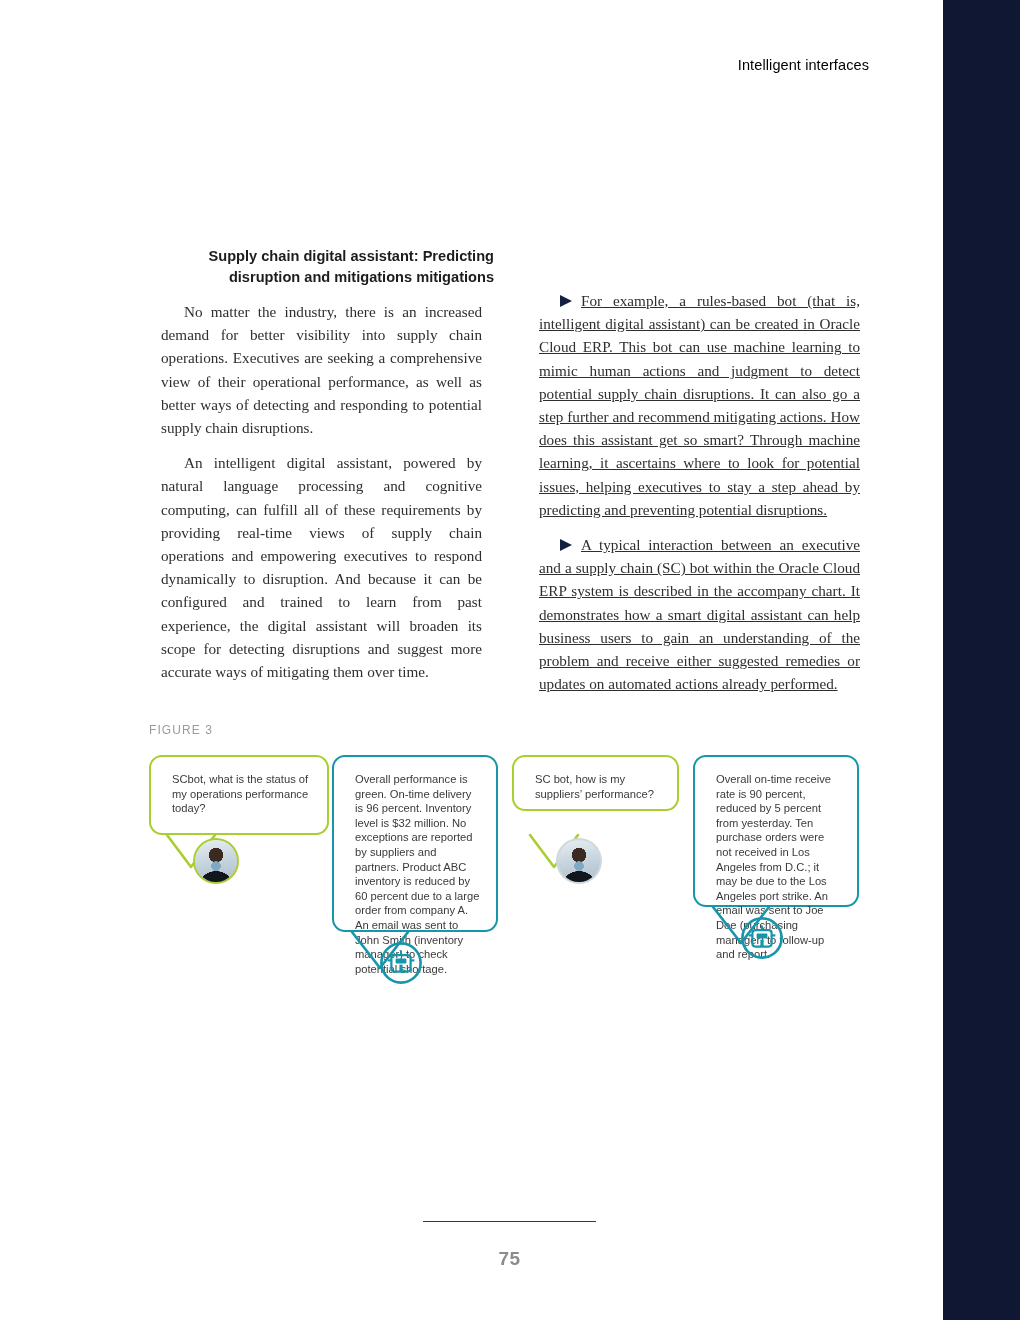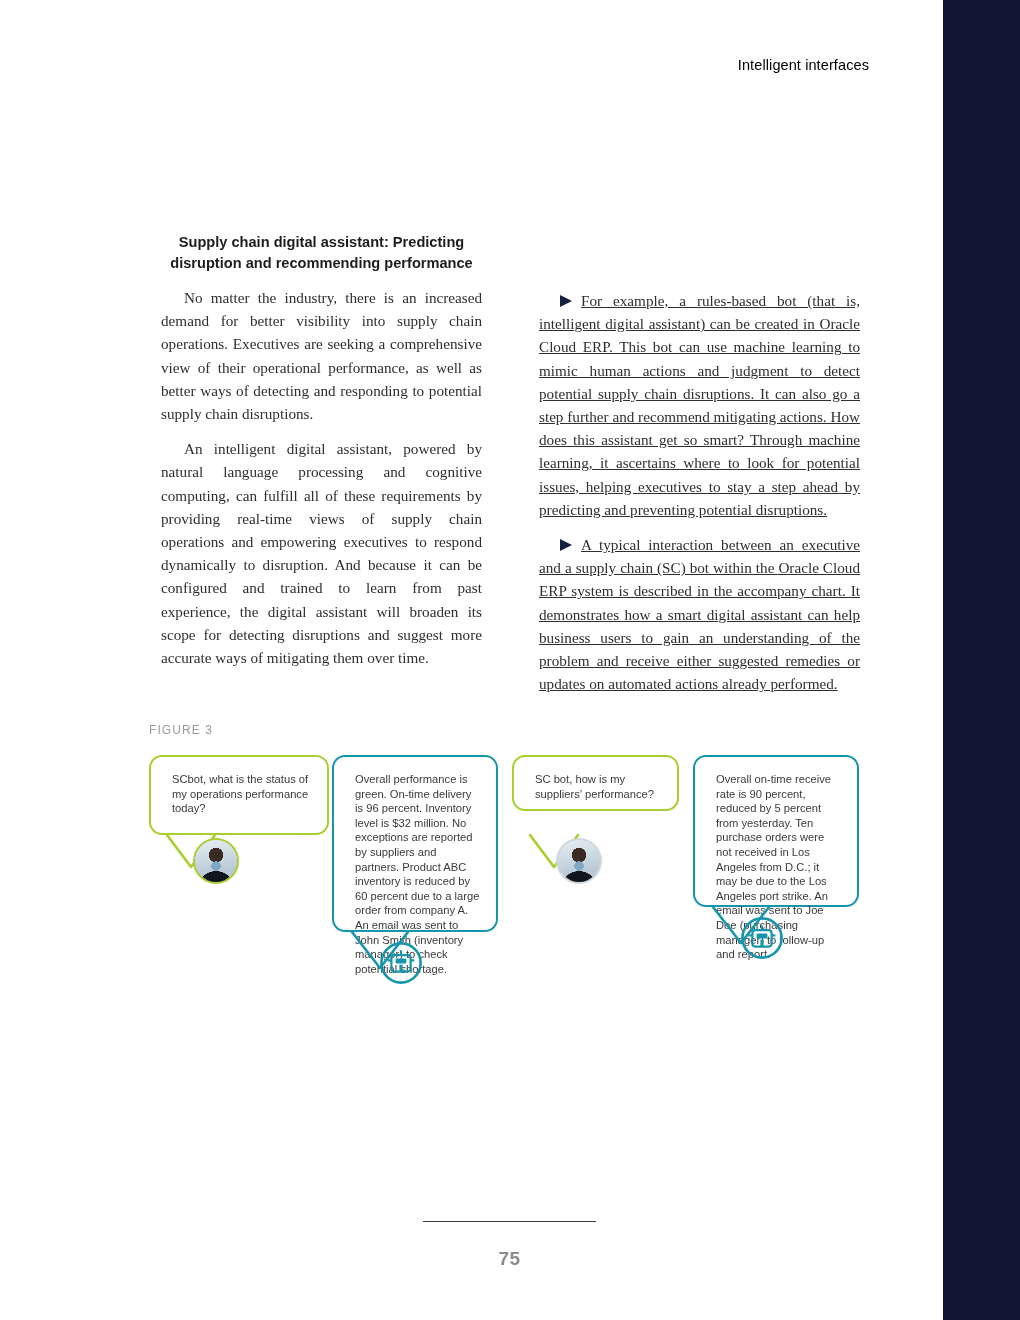--- a/index.html
+++ b/index.html
@@ -47,22 +47,22 @@
   }
   .col-left{ left:149px; top:230px; }
   .col-right{ left:527px; top:277px;text-decoration:underline; }
 
   .sec-title{
     font-family:"Liberation Sans", sans-serif;
     font-weight:bold;
     font-size:14.6px;
     line-height:21px;
     color:#1d1d1d;
-    text-align:center;
-    margin:2px 0 5px 0;
+    text-align:right;
+    margin:16px 0 5px 0;
   }
   .para{ margin:12px; text-indent:23px; }
   .para + .para{ margin-top:0; }
 
   
   .bullet{
     display:inline-block;
     width:0;height:0;
     border-top:6.5px solid transparent;
     border-bottom:6.5px solid transparent;
@@ -149,21 +149,21 @@
 </head>
 <body>
 
 <div class="page">
 
   <div class="running-head">Intelligent interfaces</div>
 
   <div class="col col-left">
     <div class="sec-title">
       <span>Supply chain digital assistant: Predicting</span><br>
-      <span>disruption and recommending performance</span>
+      <span>disruption and mitigations mitigations</span>
     </div>
     <p class="para">No matter the industry, there is an increased demand for better visibility into supply chain operations. Executives are seeking a comprehensive view of their operational performance, as well as better ways of detecting and responding to potential supply chain disruptions.</p>
     <p class="para">An intelligent digital assistant, powered by natural language processing and cognitive computing, can fulfill all of these requirements by providing real-time views of supply chain operations and empowering executives to respond dynamically to disruption. And because it can be configured and trained to learn from past experience, the digital assistant will broaden its scope for detecting disruptions and suggest more accurate ways of mitigating them over time.</p>
   </div>
 
   <div class="col col-right">
     <p class="para para-bullet"><span class="bullet"></span><span>For example, a rules-based bot (that is, intelligent digital assistant) can be created in Oracle Cloud ERP. This bot can use machine learning to mimic human actions and judgment to detect potential supply chain disruptions. It can also go a step further and recommend mitigating actions. How does this assistant get so smart? Through machine learning, it ascertains where to look for potential issues, helping executives to stay a step ahead by predicting and preventing potential disruptions.</span></p>
     <p class="para para-bullet"><span class="bullet"></span><span>A typical interaction between an executive and a supply chain (SC) bot within the Oracle Cloud ERP system is described in the accompany chart. It demonstrates how a smart digital assistant can help business users to gain an understanding of the problem and receive either suggested remedies or updates on automated actions already performed.</span></p>
   </div>
 

